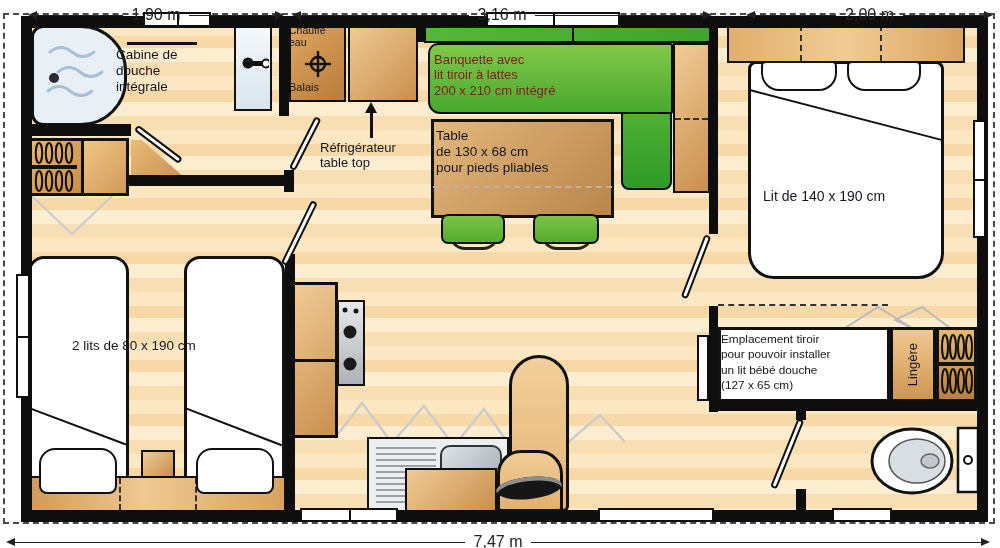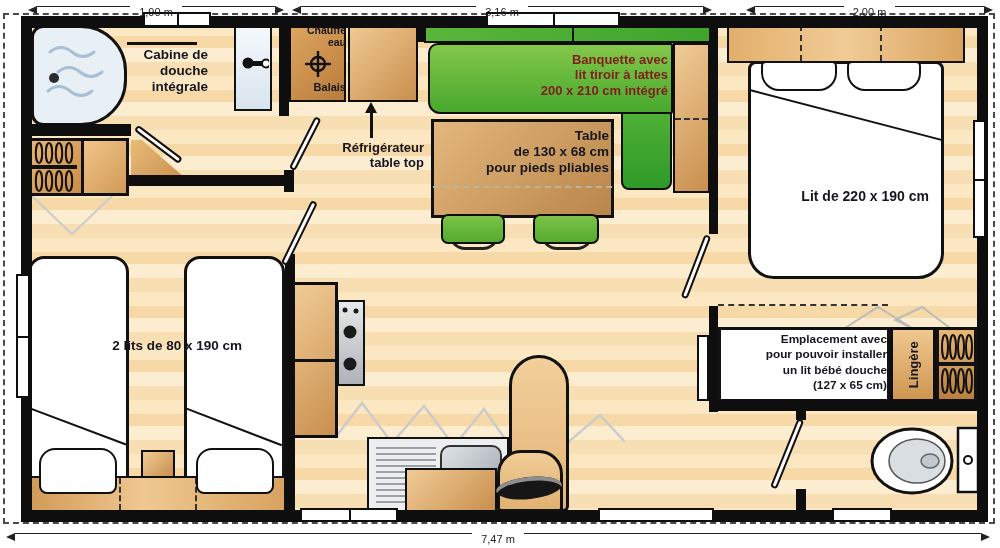--- a/index.html
+++ b/index.html
@@ -18,23 +18,23 @@
   .cab.dark{background:linear-gradient(135deg,#DFA75F,#B87C3C)}
   .green{position:absolute;border:2.5px solid #0e0e0e;box-sizing:border-box;z-index:2;
     background:linear-gradient(180deg,#84C74A,#47A92E)}
   .bed{position:absolute;background:#fff;border:3px solid #111;box-sizing:border-box;z-index:2}
   .pillow{position:absolute;background:#fff;border:2.5px solid #111;box-sizing:border-box;z-index:3}
   .fold{position:absolute;border-top:2.5px solid #111;transform-origin:left top;z-index:2}
   .leaf{position:absolute;height:7px;background:#fff;border:2px solid #111;border-radius:4px;
     box-sizing:border-box;z-index:5;transform-origin:left center}
   .dashv{position:absolute;border-left:2px dashed #333;z-index:3}
   .dashh{position:absolute;border-top:2px dashed #333;z-index:3}
-  .lbl{position:absolute;color:#16161f;font-weight:bold;text-align:right;z-index:6;line-height:1.18}
+  .lbl{position:absolute;color:#16161f;font-weight:normal;text-align:left;z-index:6;line-height:1.18}
   .lbl span{display:block}
-  .dim{position:absolute;display:flex;color:#222;font-size:11px;z-index:6}
+  .dim{position:absolute;display:flex;align-items:center;color:#222;font-size:16px;z-index:6}
   .dim .ln{flex:1;height:0;border-top:1.6px solid #222}
   .dim .tl{width:0;height:0;border-top:4px solid transparent;border-bottom:4px solid transparent;border-right:9px solid #222}
   .dim .tr{width:0;height:0;border-top:4px solid transparent;border-bottom:4px solid transparent;border-left:9px solid #222}
   .dim .t{padding:0 9px;white-space:nowrap}
   .arc{position:absolute;border:3px solid #222;border-top:none;border-radius:0 0 30px 30px;box-sizing:border-box;z-index:2}
   svg{display:block}
 </style>
 </head>
 <body>
 
@@ -269,27 +269,27 @@
   <div class="abs" style="left:727px;top:23px;width:238px;height:40px;border:2.5px solid #111;box-sizing:border-box;z-index:2;
        background:linear-gradient(90deg,#E2AF6B,#F0CB96 50%,#D9A35F)">
     <div class="dashv" style="left:71px;top:0;bottom:0"></div>
     <div class="dashv" style="left:151px;top:0;bottom:0"></div>
   </div>
   <div class="bed" style="left:748px;top:61px;width:196px;height:218px;border-radius:8px 8px 26px 26px"></div>
   <div class="fold" style="left:750px;top:89px;width:198px;transform:rotate(14.6deg)"></div>
   <div class="pillow" style="left:761px;top:61px;width:76px;height:30px;border-radius:5px 5px 18px 18px"></div>
   <div class="pillow" style="left:847px;top:61px;width:74px;height:30px;border-radius:5px 5px 18px 18px"></div>
   <div class="lbl" style="left:763px;top:188px;width:166px;font-size:14px">
-    <span>Lit de 220 x 190 cm</span>
+    <span>Lit de 140 x 190 cm</span>
   </div>
 
   <div class="abs" style="left:718px;top:327px;width:172px;height:75px;background:#fff;border:3px solid #111;
        box-sizing:border-box;z-index:2"></div>
   <div class="lbl" style="left:721px;top:332px;width:166px;font-size:11.8px;line-height:1.3">
-    <span>Emplacement avec</span>
+    <span>Emplacement tiroir</span>
       <span>pour pouvoir installer</span>
     <span>un lit bébé douche</span>
       <span>(127 x 65 cm)</span>
   </div>
   <div class="cab" style="left:890px;top:327px;width:46px;height:75px;border-width:3px;
        background:linear-gradient(180deg,#EFC890,#CE9650)"></div>
   <div class="lbl" style="left:890px;top:327px;width:46px;height:75px;font-size:13px;display:flex;align-items:center;justify-content:center">
     <span style="transform:rotate(-90deg);white-space:nowrap">Lingère</span>
   </div>
   <div class="abs" style="left:936px;top:327px;width:41px;height:75px;border:3px solid #111;box-sizing:border-box;z-index:2;

